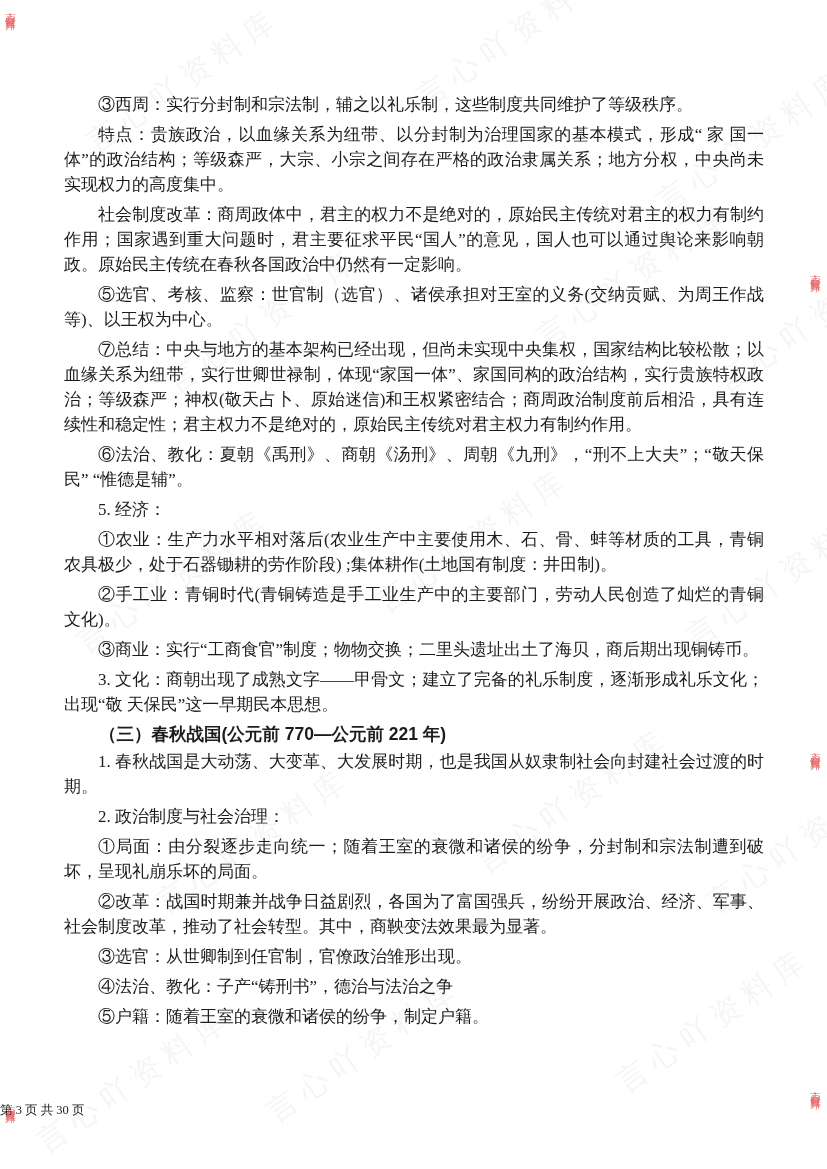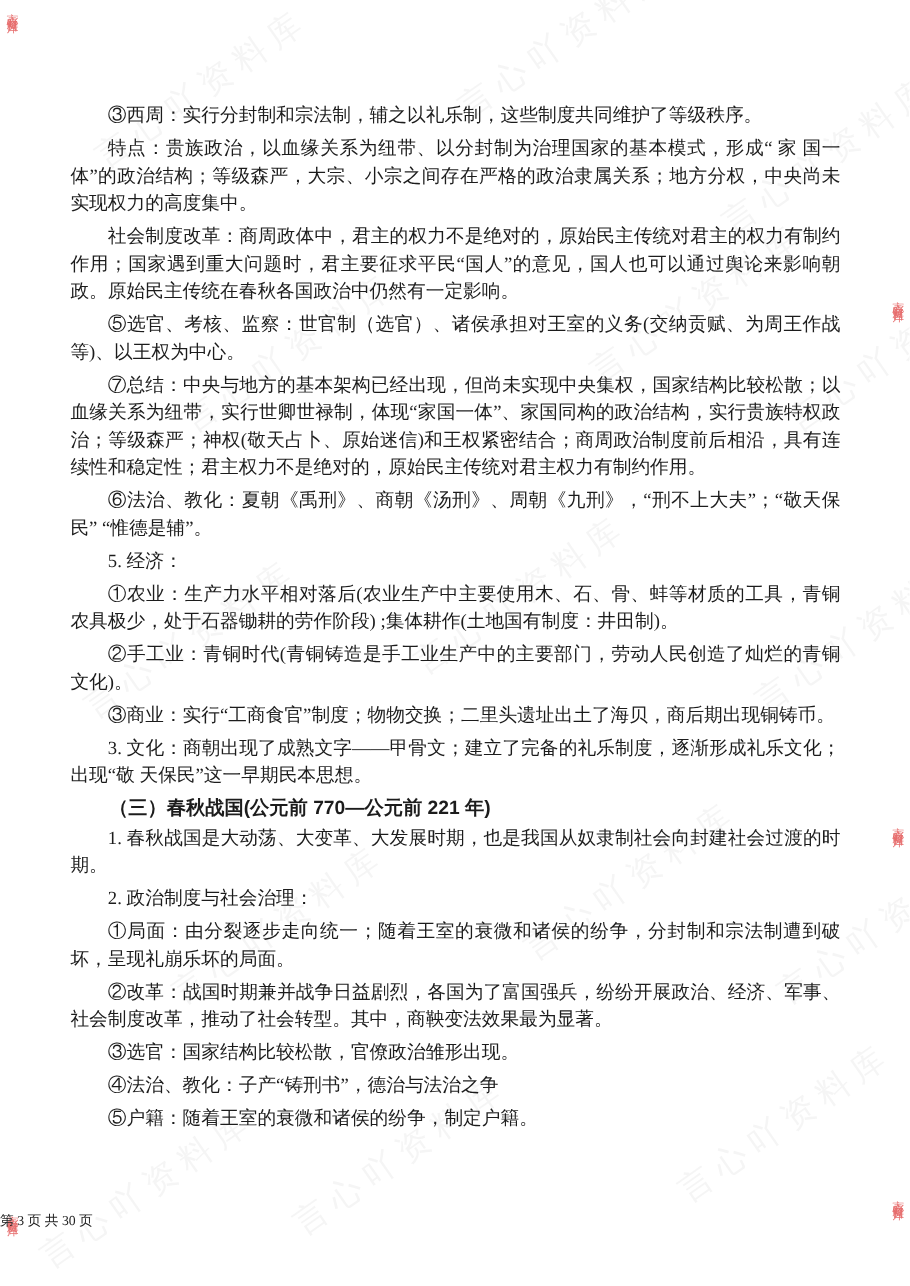--- a/index.html
+++ b/index.html
@@ -103,19 +103,19 @@
       <p class="para">5. 经济：</p>
       <p class="para">①农业：生产力水平相对落后(农业生产中主要使用木、石、骨、蚌等材质的工具，青铜农具极少，处于石器锄耕的劳作阶段) ;集体耕作(土地国有制度：井田制)。</p>
       <p class="para">②手工业：青铜时代(青铜铸造是手工业生产中的主要部门，劳动人民创造了灿烂的青铜文化)。</p>
       <p class="para">③商业：实行“工商食官”制度；物物交换；二里头遗址出土了海贝，商后期出现铜铸币。</p>
       <p class="para">3. 文化：商朝出现了成熟文字——甲骨文；建立了完备的礼乐制度，逐渐形成礼乐文化；出现“敬 天保民”这一早期民本思想。</p>
       <p class="para heading">（三）春秋战国(公元前 770—公元前 221 年)</p>
       <p class="para">1. 春秋战国是大动荡、大变革、大发展时期，也是我国从奴隶制社会向封建社会过渡的时期。</p>
       <p class="para">2. 政治制度与社会治理：</p>
       <p class="para">①局面：由分裂逐步走向统一；随着王室的衰微和诸侯的纷争，分封制和宗法制遭到破坏，呈现礼崩乐坏的局面。</p>
       <p class="para">②改革：战国时期兼并战争日益剧烈，各国为了富国强兵，纷纷开展政治、经济、军事、社会制度改革，推动了社会转型。其中，商鞅变法效果最为显著。</p>
-      <p class="para">③选官：国家结构比较松散，官僚政治雏形出现。</p>
+      <p class="para">③选官：从世卿制到任官制，官僚政治雏形出现。</p>
       <p class="para">④法治、教化：子产“铸刑书”，德治与法治之争</p>
       <p class="para">⑤户籍：随着王室的衰微和诸侯的纷争，制定户籍。</p>
     </div>
 
   <div class="footer">第 3 页 共 30 页</div>
 </div>
 
 </body></html>

